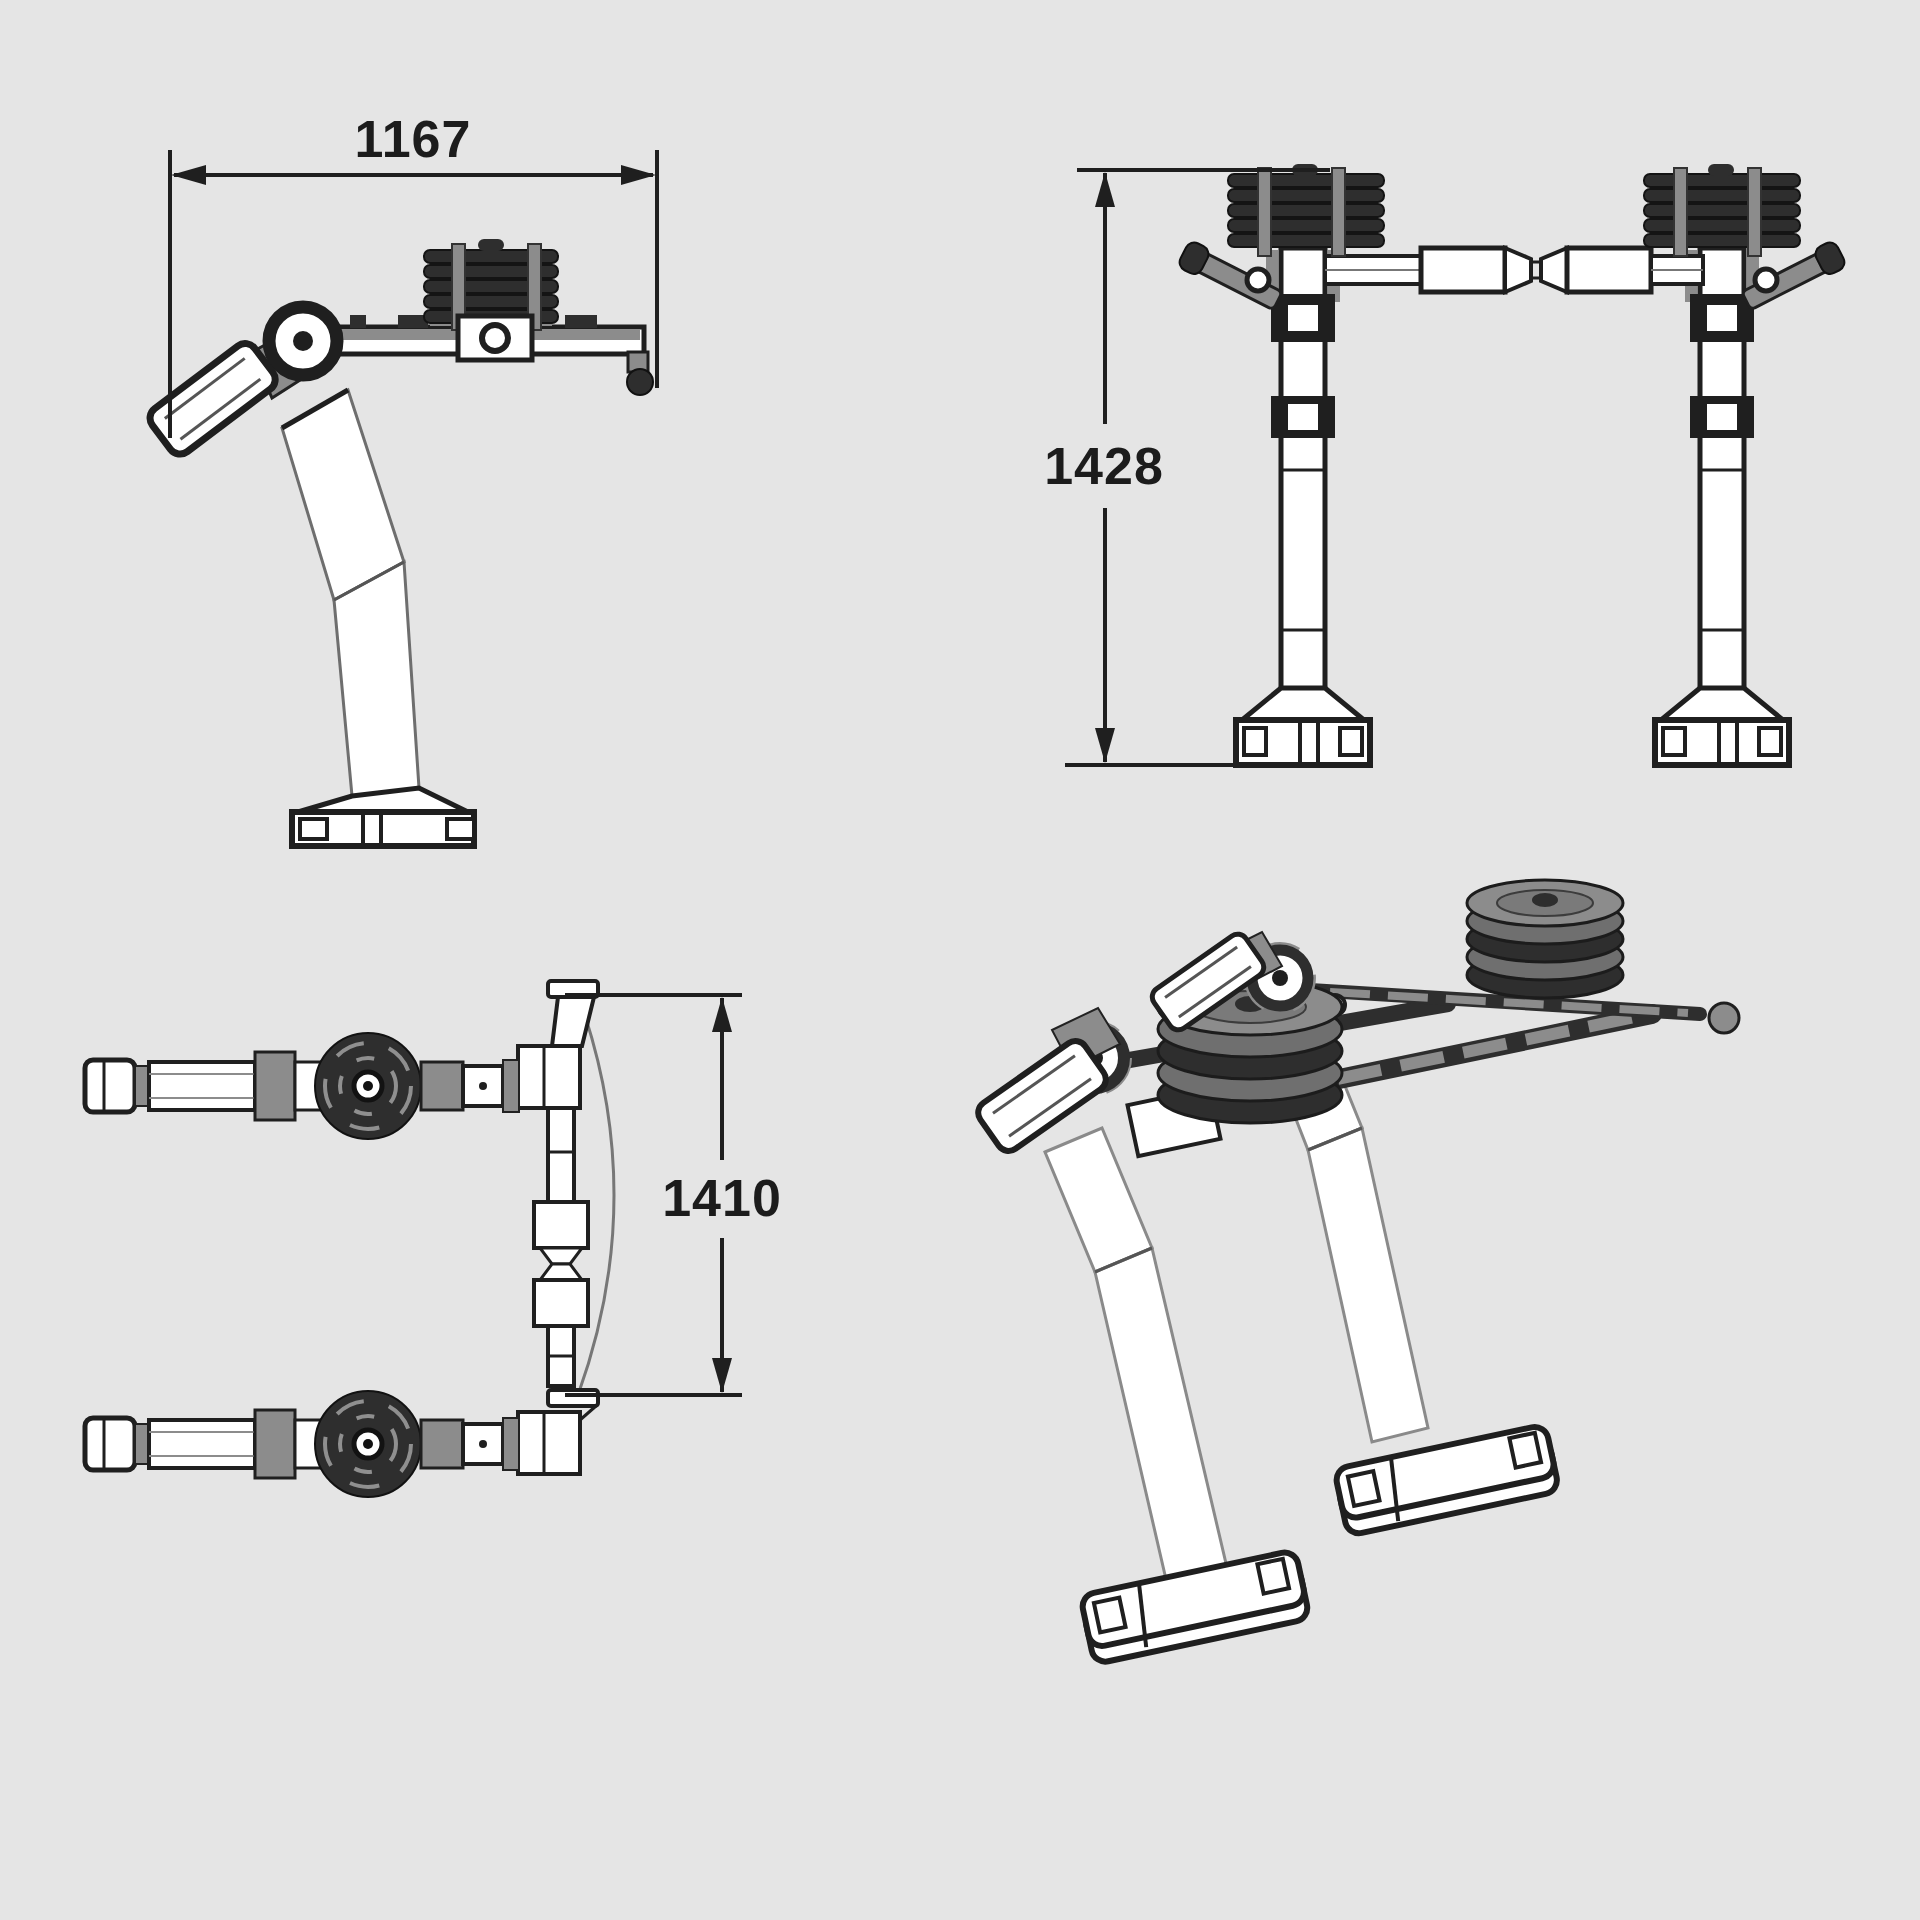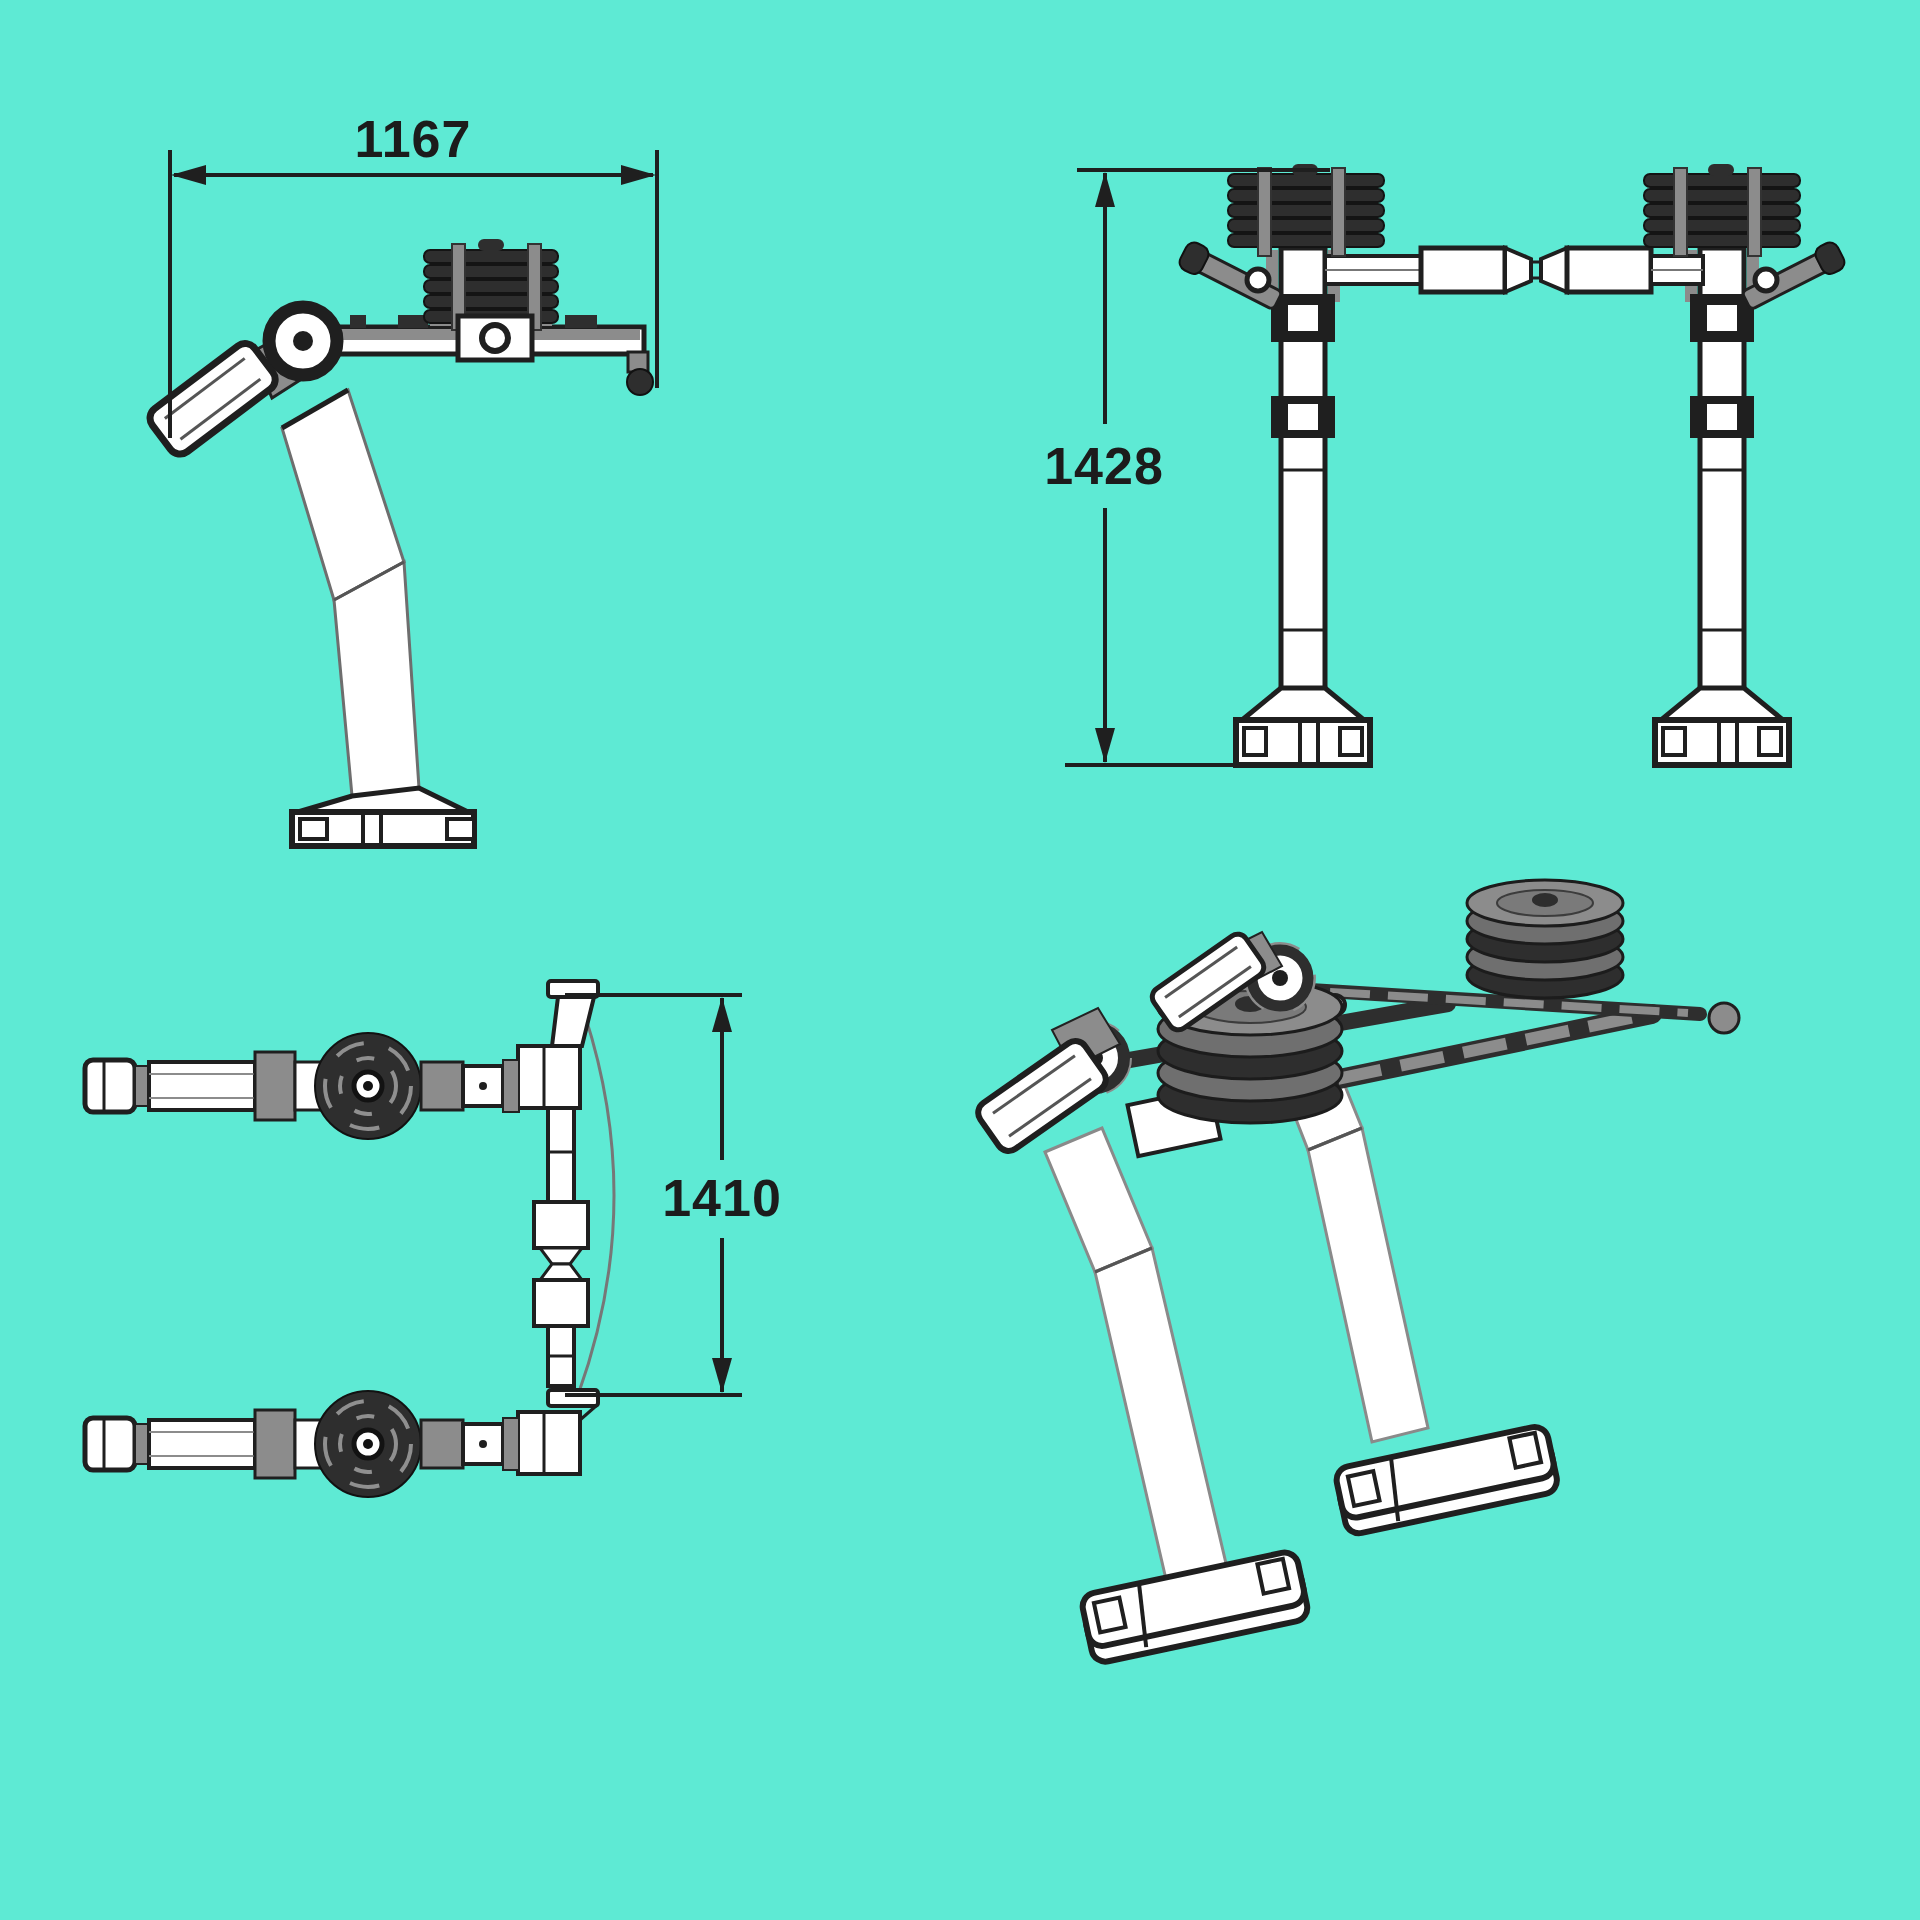--- a/index.html
+++ b/index.html
@@ -1,16 +1,16 @@
 <!DOCTYPE html>
 <html><head>
 <meta charset="utf-8">
 <style>
   html,body{margin:0;padding:0;background:#ffffff;}
-  .canvas{position:relative;width:1920px;height:1920px;background:#5eead4;overflow:hidden;}
+  .canvas{position:relative;width:1920px;height:1920px;background:#e5e5e5;overflow:hidden;}
   svg{position:absolute;left:0;top:0;}
   .dim{font-family:"Liberation Sans",sans-serif;font-weight:700;font-size:52px;fill:#1c1c1c;text-anchor:middle;letter-spacing:1px;}
   .thin{stroke:#777;stroke-width:3;fill:none;}
 </style>
 </head>
 <body>
 
 <div class="canvas">
 <svg width="1920" height="1920" viewBox="0 0 1920 1920">
 

